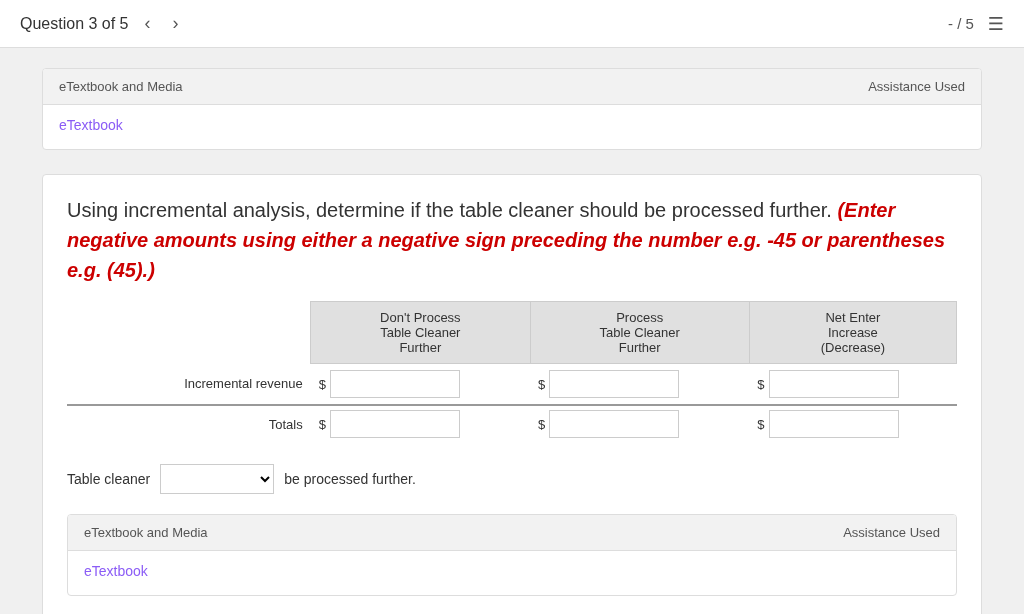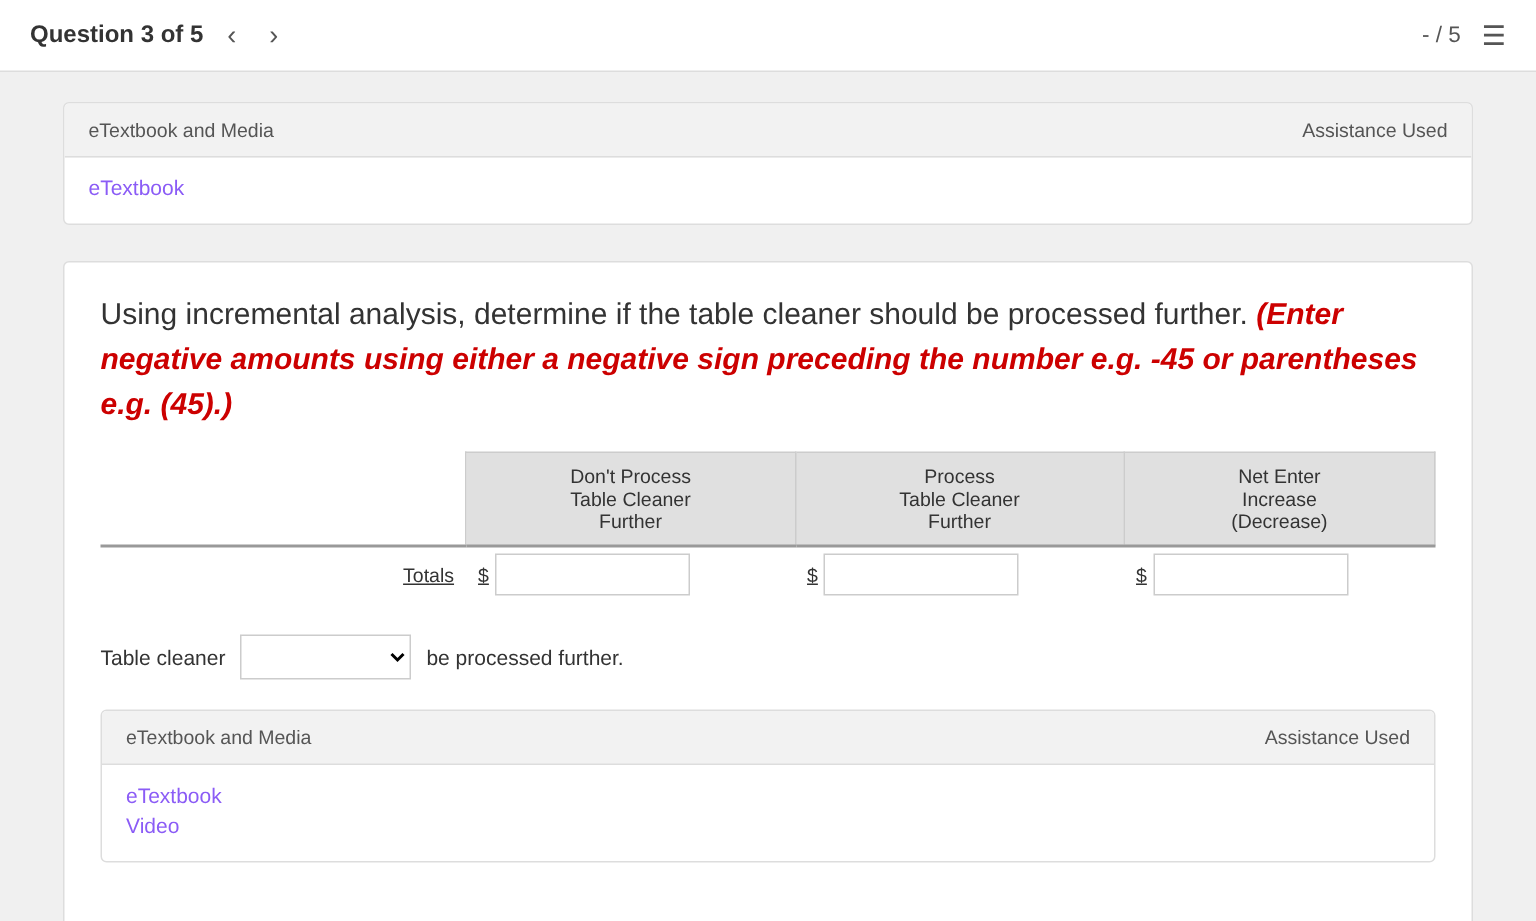--- a/index.html
+++ b/index.html
@@ -26,21 +26,20 @@
       z-index: 100;
     }
     .top-bar-left {
       display: flex;
       align-items: center;
       gap: 10px;
     }
     .question-label {
       font-size: 16px;
       color: #333;
-      font-weight: bold;
     }
     .nav-arrow {
       cursor: pointer;
       font-size: 18px;
       color: #555;
       background: none;
       border: none;
       padding: 4px 6px;
     }
     .top-bar-right {
@@ -169,21 +168,20 @@
       border: 1px solid #ccc;
       padding: 4px 6px;
       font-size: 13px;
       width: 145px;
       height: 28px;
       outline: none;
     }
     .totals-row td {
       border-top: 2px solid #999;
       padding-top: 4px;
-      text-decoration: underline;
     }
 
     
     .dropdown-row {
       display: flex;
       align-items: center;
       gap: 10px;
       margin-top: 10px;
       margin-bottom: 20px;
       font-size: 14px;
@@ -255,20 +253,41 @@
           </th>
           <th class="col-net">
             <span>Net Enter</span><br>
             <span>Increase</span><br>
             <span>(Decrease)</span>
           </th>
         </tr>
       </thead>
       <tbody>
 
+        <tr>
+          <td class="row-label col-label">Incremental revenue</td>
+          <td class="col-dont">
+            <div class="dollar-cell">
+              <span class="dollar-sign">$</span>
+              <input class="input-field" type="text" value="" style="">
+            </div>
+          </td>
+          <td class="col-process">
+            <div class="dollar-cell">
+              <span class="dollar-sign">$</span>
+              <input class="input-field" type="text" value="" style="">
+            </div>
+          </td>
+          <td class="col-net">
+            <div class="dollar-cell">
+              <span class="dollar-sign">$</span>
+              <input class="input-field" type="text" value="" style="">
+            </div>
+          </td>
+        </tr>
 
 
         <tr class="totals-row">
           <td class="row-label col-label">Totals</td>
           <td class="col-dont">
             <div class="dollar-cell">
               <span class="dollar-sign">$</span>
               <input class="input-field" type="text" value="" style="">
             </div>
           </td>
@@ -296,19 +315,18 @@
       <span>be processed further.</span>
     </div>
 
     <div class="card">
       <div class="etextbook-bar">
         <span>eTextbook and Media</span>
         <span>Assistance Used</span>
       </div>
       <div class="etextbook-body">
         <a class="etextbook-link" href="#">eTextbook</a>
-        <a class="etextbook-link" href="#">Video</a>
       </div>
     </div>
 
   </div>
 
 </div>
 
 </body></html>

